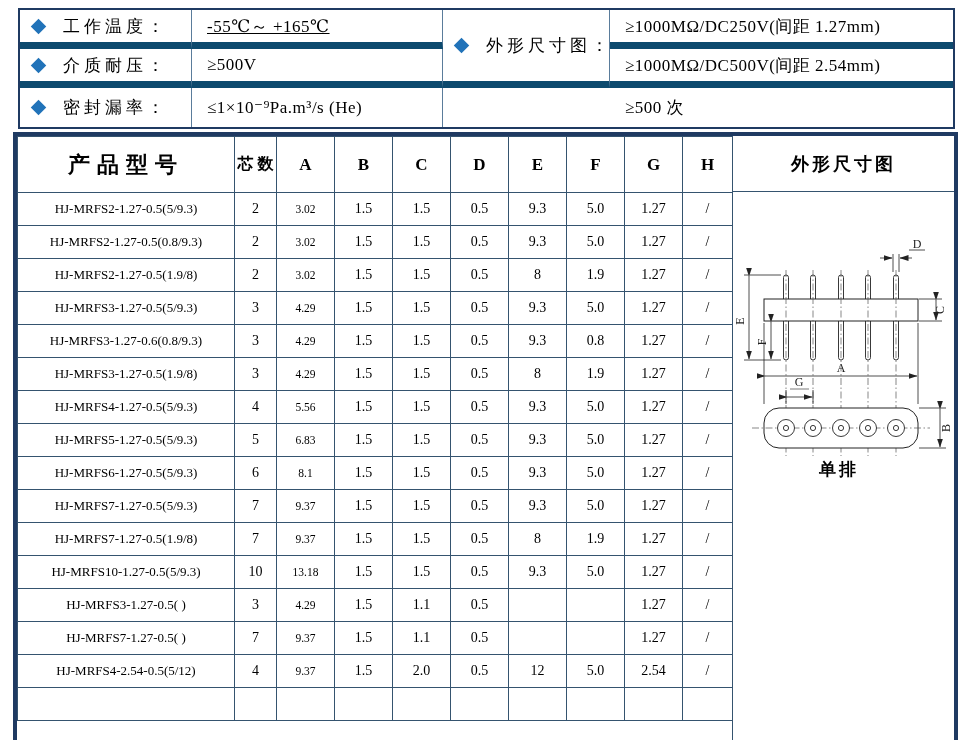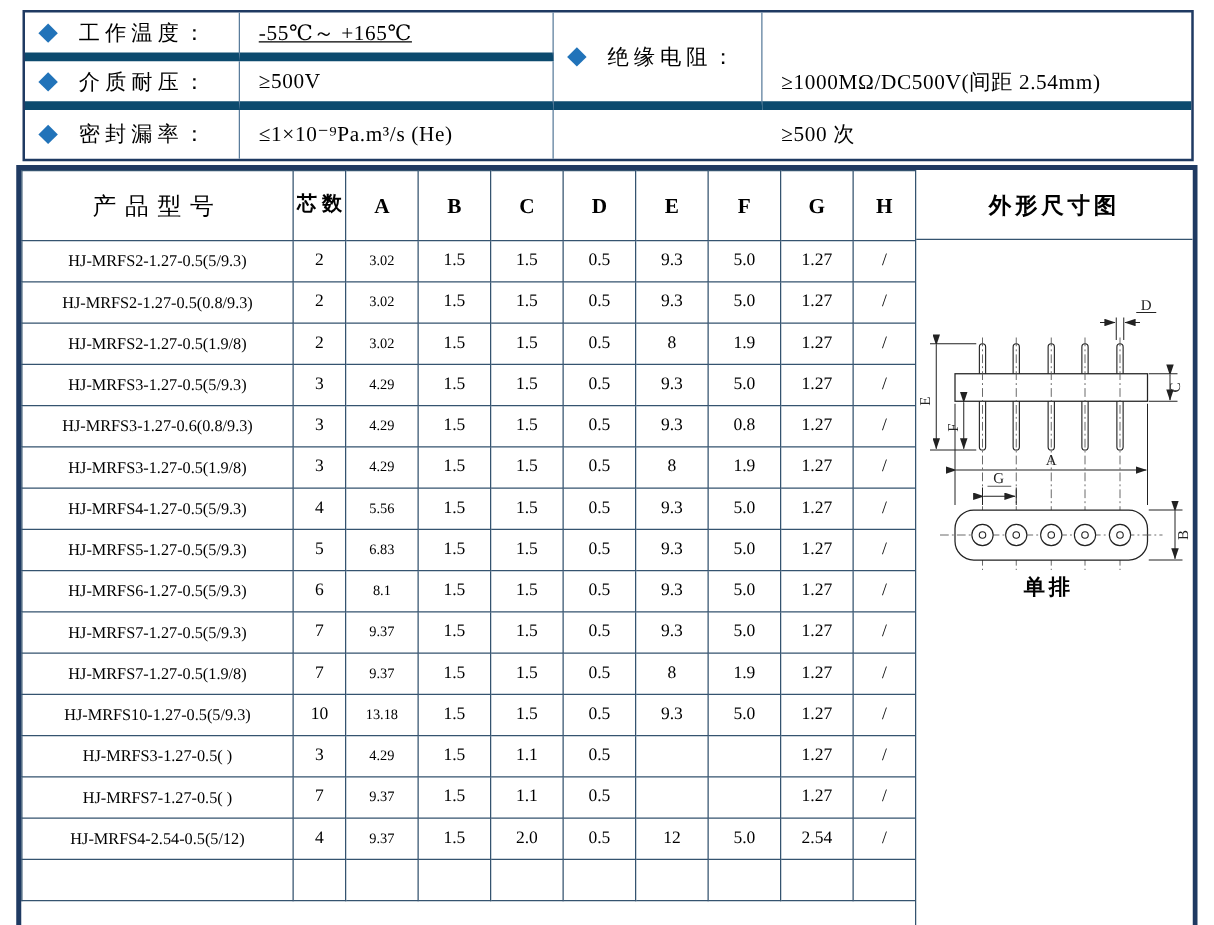--- a/index.html
+++ b/index.html
@@ -41,21 +41,21 @@
     position:absolute;left:0;top:0;width:715px;
     border-collapse:collapse;table-layout:fixed;
   }
   table.prod th,table.prod td{
     border:1px solid #35536f;box-sizing:border-box;
     text-align:center;vertical-align:middle;overflow:hidden;white-space:nowrap;
     padding:0;
   }
   table.prod thead tr{height:56px;}
   table.prod tbody tr{height:33px;padding-left:40px;}
-  th.h-model{font-size:19px;font-weight:normal;letter-spacing:7px;}
+  th.h-model{font-size:22px;font-weight:bold;letter-spacing:7px;}
   th.h-cores{font-size:16px;font-weight:bold;white-space:pre-line;line-height:1.15;}
   th.h-dim{font-size:17px;font-weight:bold;}
   td.c-model{text-align:left;padding-left:7px;font-size:13px;letter-spacing:0px;}
   td.c-num{font-size:14px;}
   td.c-a{font-size:11.5px;margin-top:36px;}
   
   .diag-panel{
     position:absolute;left:715px;top:0;width:222px;height:632px;
     box-sizing:border-box;border-left:1px solid #35536f;background:#fff;
   }
@@ -72,22 +72,23 @@
 <body>
 
 <div class="spec-table">
   <div class="spec-cell lab g-r1c1">
     <span class="diamond"></span>
     <span>工作温度：</span>
   </div>
   <div class="spec-cell val g-r1c2">-55℃～ +165℃</div>
   <div class="spec-cell lab g-ins">
     <span class="diamond"></span>
-    <span>绝缘电阻：</span>
+    <span>外形尺寸图：</span>
   </div>
+  <div class="spec-cell val g-r1c4 no-r">≥1000MΩ/DC250V(间距 1.27mm)</div>
 
   <div class="spec-cell lab g-r2c1">
     <span class="diamond"></span>
     <span>介质耐压：</span>
   </div>
   <div class="spec-cell val g-r2c2">≥500V</div>
   <div class="spec-cell val g-r2c4 no-r">≥1000MΩ/DC500V(间距 2.54mm)</div>
 
   <div class="spec-cell lab g-r3c1 no-b">
     <span class="diamond"></span>

